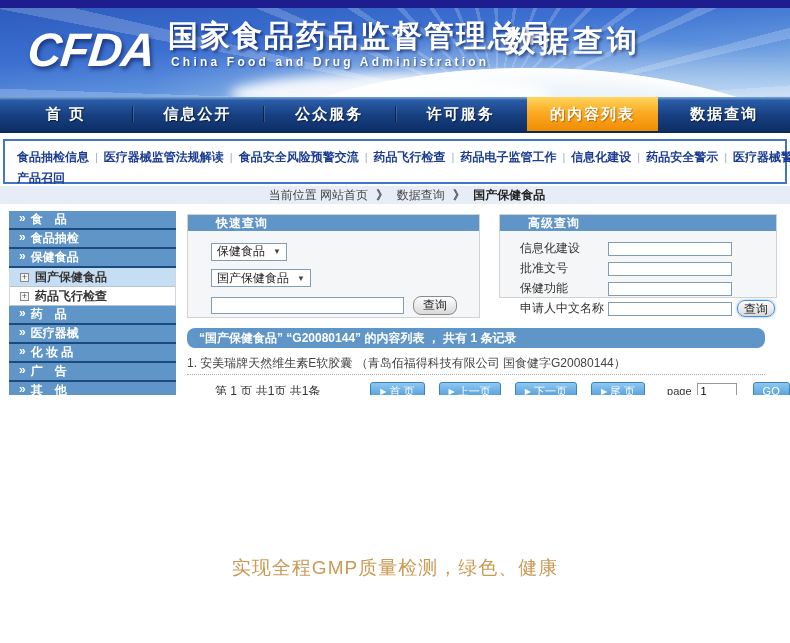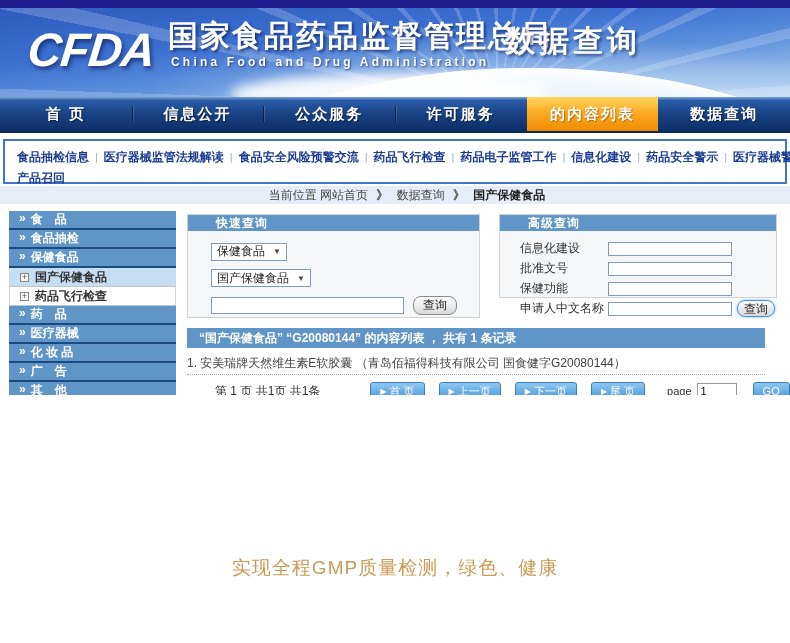--- a/index.html
+++ b/index.html
@@ -88,21 +88,21 @@
 
   .adv-box { left:499px; top:10px; width:278px; height:84px; }
   .adv-body { padding:9px 0 0 20px; }
   .adv-row { display:flex; align-items:center; margin-bottom:3px; }
   .adv-row label { width:88px; font-size:12px; color:#333; }
   .adv-row .text-input { width:124px; height:14px; }
   .adv-row .btn-query { margin-left:5px; height:17px; padding:0 6px; }
 
   
   .results-header { position:absolute; left:187px; top:124px; width:578px; height:20px; line-height:20px;
-    background:#6095c7; color:#fff; font-size:12px; font-weight:bold; padding-left:12px; }
+    background:#6095c7; color:#fff; font-size:12px; font-weight:bold; padding-left:12px;border-radius:8px; }
   .result-item { position:absolute; left:187px; top:151px; width:578px; font-size:12px; color:#444; cursor:pointer; }
   .dotted-sep { position:absolute; left:187px; top:170px; width:578px; border-top:1px dotted #aaa; }
 
   
   .pagination { position:absolute; left:187px; top:178px; width:578px; display:flex; align-items:center; }
   .page-info { font-size:12px; color:#333; margin-left:28px; white-space:nowrap; }
   .pg-btn { display:inline-flex; align-items:center; margin-left:14px; height:18px; padding:0 9px;
     background:linear-gradient(180deg,#8ec8f0,#4a97d8); border:1px solid #3b80bf; border-radius:3px;
     color:#fff; font-size:11px; cursor:pointer; white-space:nowrap; font-family:inherit; }
   .pg-btn:first-of-type { margin-left:50px; }

